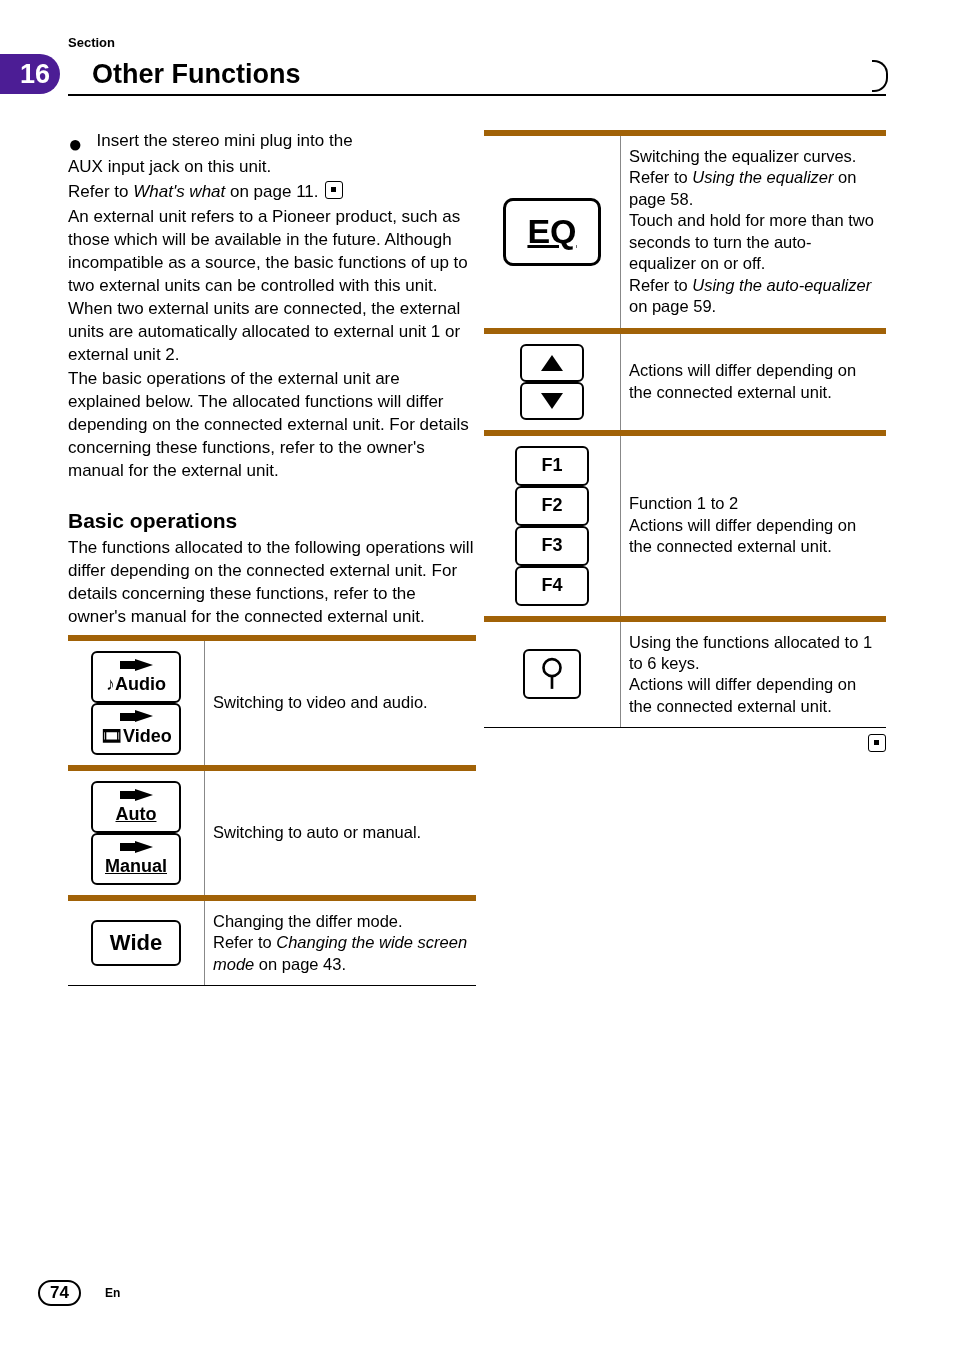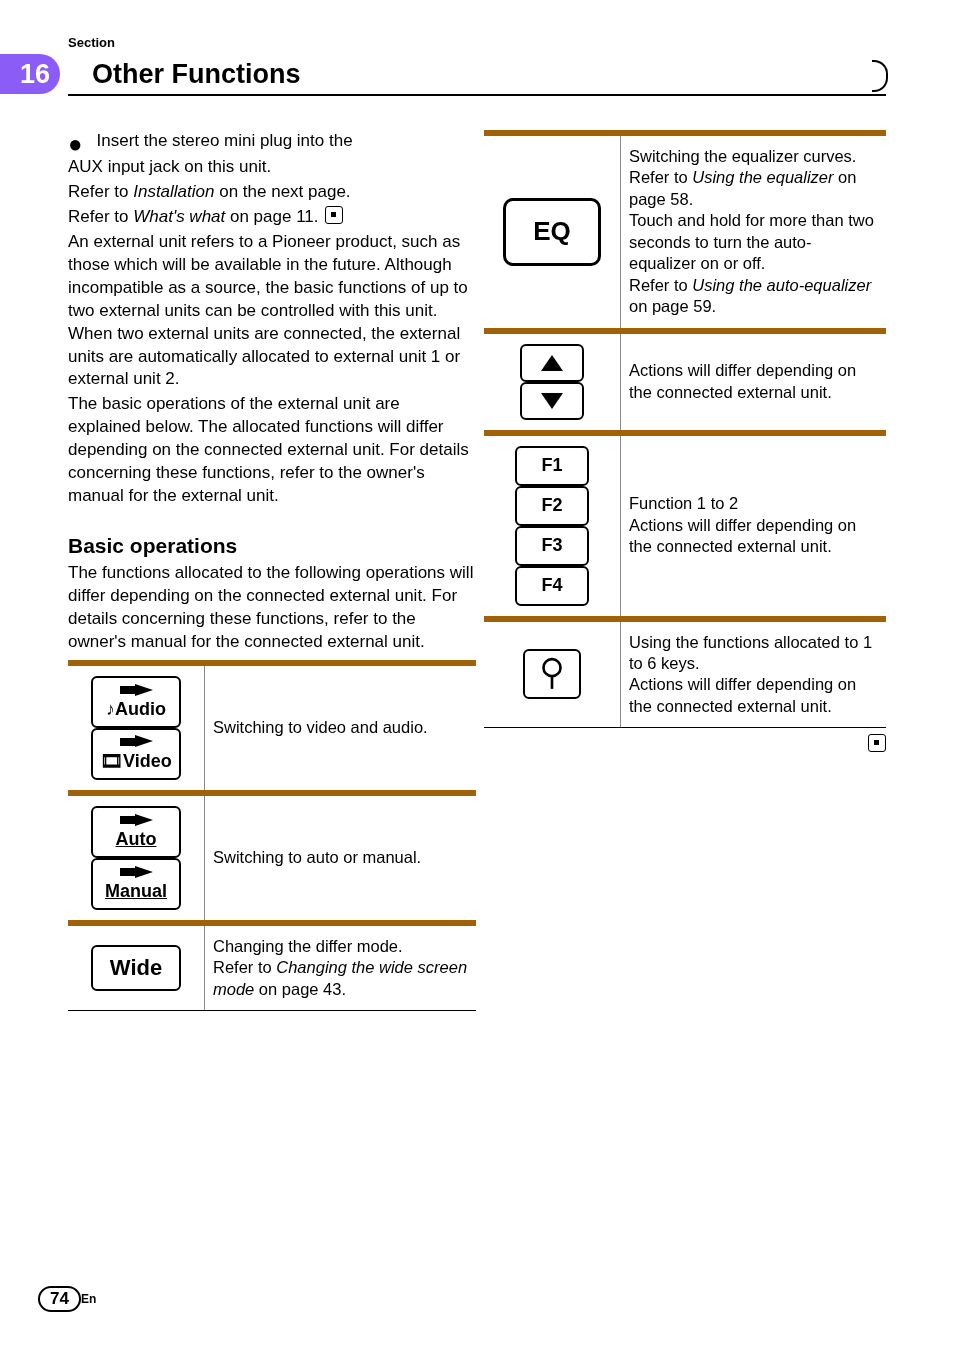--- a/index.html
+++ b/index.html
@@ -27,21 +27,21 @@
     font-size: 13px;
     font-weight: bold;
     text-align: center;
   }
   .chapter-bar {
     position: absolute;
     left: 0;
     top: 54px;
     width: 60px;
     height: 40px;
-    background: #8b5cf6;
+    background: #4c1d95;
     color: #fff;
     font-size: 27px;
     font-weight: bold;
     border-top-right-radius: 20px;
     border-bottom-right-radius: 20px;
     display: flex;
     align-items: center;
     justify-content: flex-end;
     padding-right: 10px;
     box-sizing: border-box;
@@ -152,23 +152,23 @@
   }
   .btn-stack { display:flex; flex-direction:column; gap:0; align-items:center;}
   .btn-lg { width: 86px; height: 42px; font-size: 22px; }
   .btn-md { width: 70px; height: 36px; font-size: 18px; }
   .btn-sm { width: 60px; height: 34px; font-size: 20px; }
 
   .eq-box {
     width: 92px; height: 62px;
     border: 3px solid #000;
     border-radius: 10px;
-    font-size: 26px;
+    font-size: 34px;
     font-weight: 900;
-    display:inline-flex;align-items:center;justify-content:center;
+    display:inline-flex;align-items:center;justify-content:center;text-decoration:underline;
   }
 
   .arrow-up, .arrow-down {
     width: 0; height: 0;
     border-left: 11px solid transparent;
     border-right: 11px solid transparent;
   }
   .arrow-up { border-bottom: 16px solid #000; }
   .arrow-down { border-top: 16px solid #000; }
 
@@ -183,24 +183,24 @@
     width: 18px; height: 8px; background:#000; margin-right:-3px;
   }
   .arrow-wrapper{display:flex;align-items:center;margin:0 auto 2px auto; justify-content:center;}
 
   .pin-icon { width: 26px; height: 34px; }
 
   
   .footer {
     position: absolute;
     left: 38px;
-    bottom: 40px;
+    bottom: 46px;
     display: flex;
     align-items: center;
-    gap: 0;
+    gap: 24px;
   }
   .page-badge {
     border: 2px solid #000;
     border-radius: 14px;
     padding: 1px 10px;
     font-size: 17px;
     font-weight: bold;
   }
   .lang {
     font-size: 12px;
@@ -218,23 +218,20 @@
   </div>
 
   <div class="col col-left">
     <div class="bullet-row">
       <div class="bullet-dot">●</div>
       <div>
         <p class="para bold">Insert the stereo mini plug into the</p>
       </div>
     </div>
     <p class="para bold">AUX input jack on this unit.</p>
-    <p class="para">
-      <span>Refer to </span><span class="ital">Installation</span><span> on the next page.</span>
-    </p>
     <p class="para">
       <span>Refer to </span><span class="ital">What's what</span><span> on page 11.</span>
       <span class="end-glyph"></span>
     </p>
 
     <p class="para">An external unit refers to a Pioneer product, such as those which will be available in the future. Although incompatible as a source, the basic functions of up to two external units can be controlled with this unit. When two external units are connected, the external units are automatically allocated to external unit 1 or external unit 2.</p>
     <p class="para" style="margin-top:2px;">The basic operations of the external unit are explained below. The allocated functions will differ depending on the connected external unit. For details concerning these functions, refer to the owner's manual for the external unit.</p>
 
     <h2 class="h2">Basic operations</h2>
     <p class="para">The functions allocated to the following operations will differ depending on the connected external unit. For details concerning these functions, refer to the owner's manual for the connected external unit.</p>

